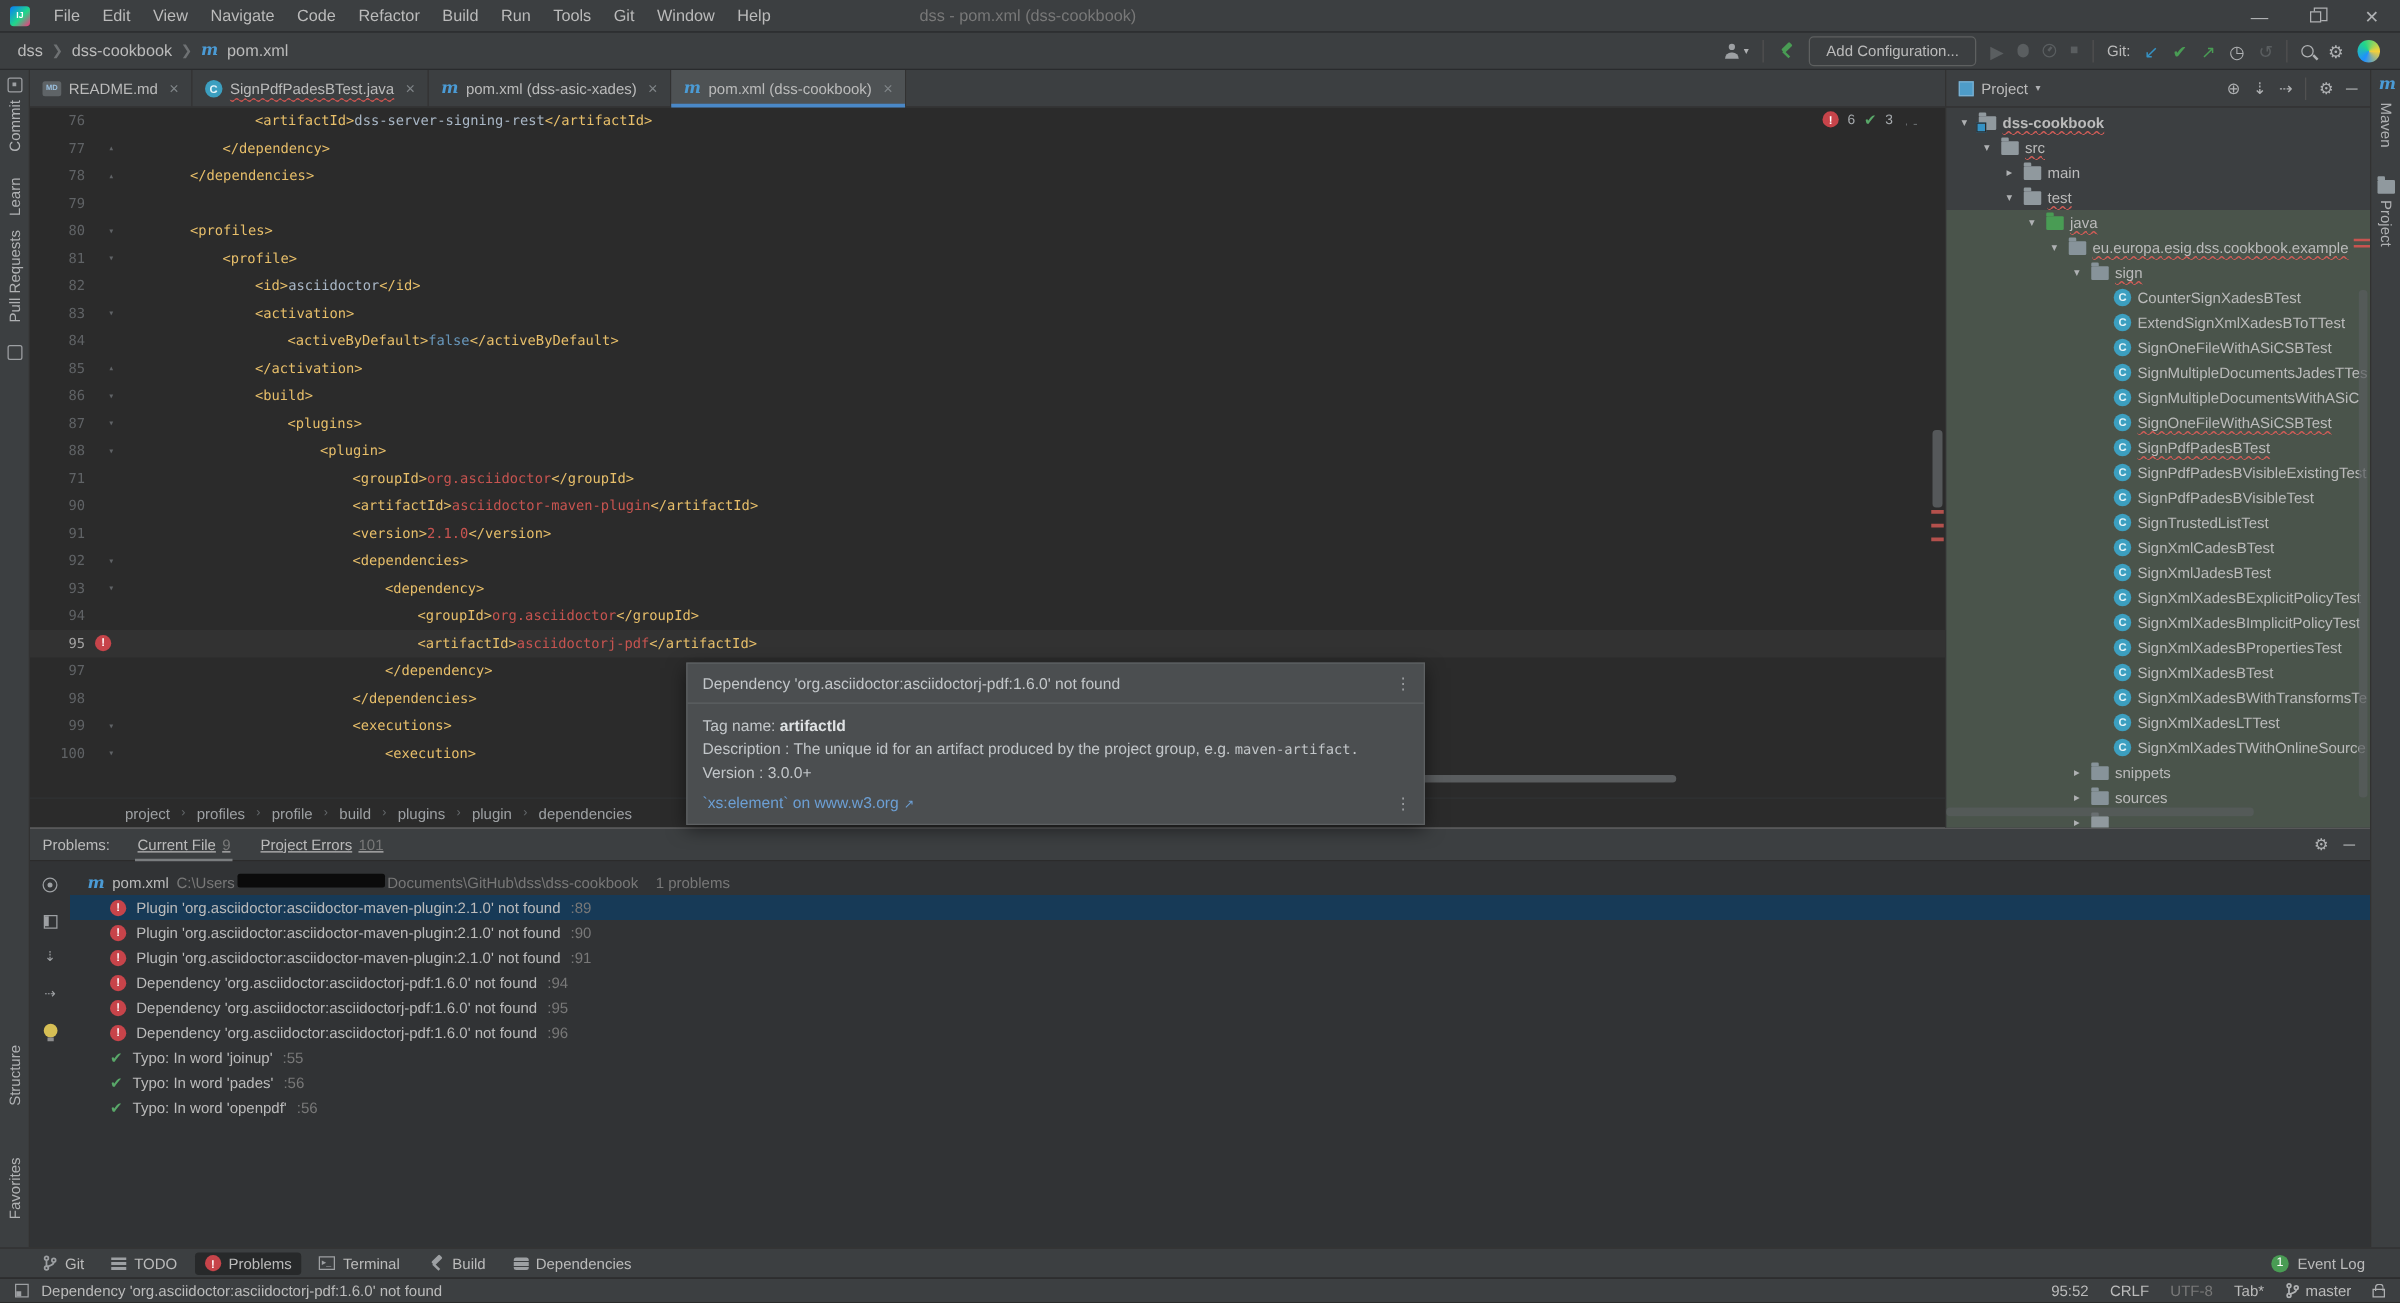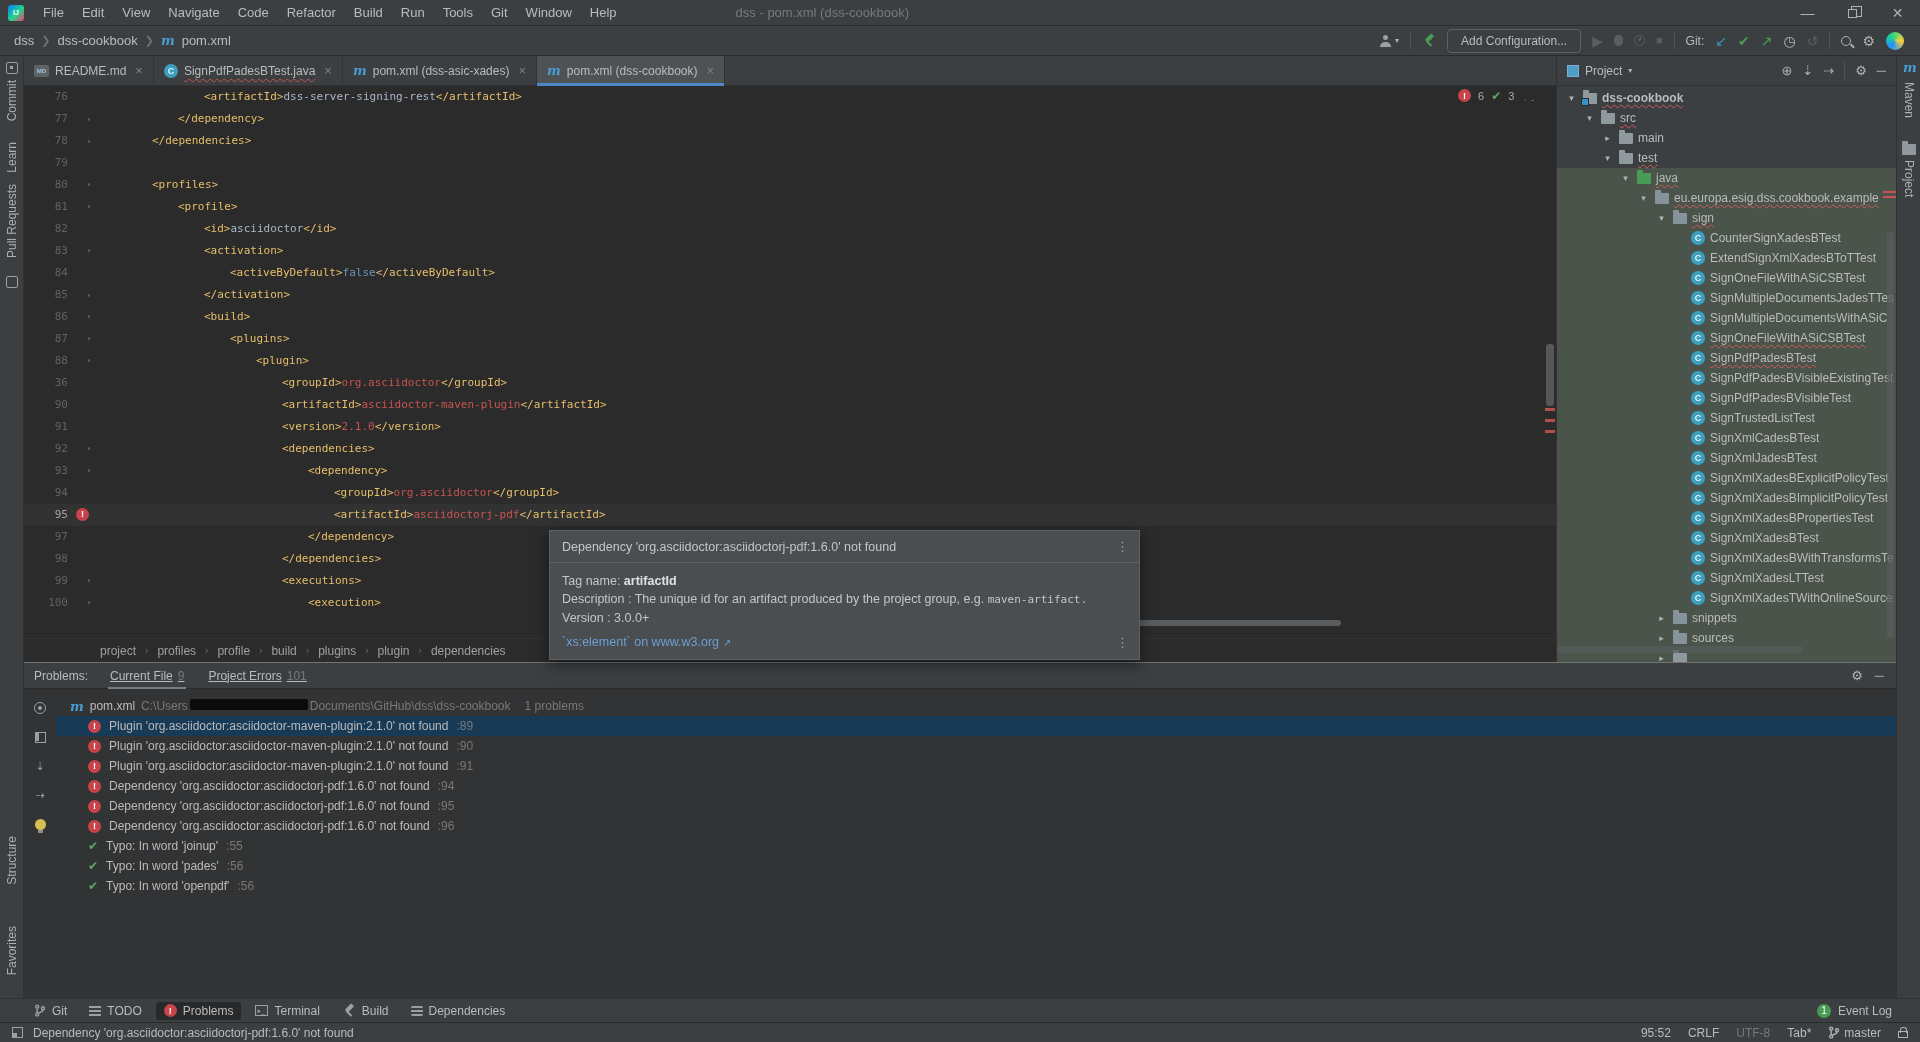--- a/index.html
+++ b/index.html
@@ -332,21 +332,21 @@
         <div class="cl"><span class="ln">79</span><span class="codetext" style="padding-left: 0px;"></span></div>
         <div class="cl"><span class="ln">80</span><span class="fold">▾</span><span class="codetext" style="padding-left: 52px;"><span class="st">&lt;profiles&gt;</span></span></div>
         <div class="cl"><span class="ln">81</span><span class="fold">▾</span><span class="codetext" style="padding-left: 78px;"><span class="st">&lt;profile&gt;</span></span></div>
         <div class="cl"><span class="ln">82</span><span class="codetext" style="padding-left: 104px;"><span class="st">&lt;id&gt;</span><span class="sv">asciidoctor</span><span class="st">&lt;/id&gt;</span></span></div>
         <div class="cl"><span class="ln">83</span><span class="fold">▾</span><span class="codetext" style="padding-left: 104px;"><span class="st">&lt;activation&gt;</span></span></div>
         <div class="cl"><span class="ln">84</span><span class="codetext" style="padding-left: 130px;"><span class="st">&lt;activeByDefault&gt;</span><span class="sk">false</span><span class="st">&lt;/activeByDefault&gt;</span></span></div>
         <div class="cl"><span class="ln">85</span><span class="fold">▴</span><span class="codetext" style="padding-left: 104px;"><span class="st">&lt;/activation&gt;</span></span></div>
         <div class="cl"><span class="ln">86</span><span class="fold">▾</span><span class="codetext" style="padding-left: 104px;"><span class="st">&lt;build&gt;</span></span></div>
         <div class="cl"><span class="ln">87</span><span class="fold">▾</span><span class="codetext" style="padding-left: 130px;"><span class="st">&lt;plugins&gt;</span></span></div>
         <div class="cl"><span class="ln">88</span><span class="fold">▾</span><span class="codetext" style="padding-left: 156px;"><span class="st">&lt;plugin&gt;</span></span></div>
-        <div class="cl"><span class="ln">36</span><span class="codetext" style="padding-left: 182px;"><span class="st">&lt;groupId&gt;</span><span class="se">org.asciidoctor</span><span class="st">&lt;/groupId&gt;</span></span></div>
+        <div class="cl"><span class="ln">71</span><span class="codetext" style="padding-left: 182px;"><span class="st">&lt;groupId&gt;</span><span class="se">org.asciidoctor</span><span class="st">&lt;/groupId&gt;</span></span></div>
         <div class="cl"><span class="ln">90</span><span class="codetext" style="padding-left: 182px;"><span class="st">&lt;artifactId&gt;</span><span class="se">asciidoctor-maven-plugin</span><span class="st">&lt;/artifactId&gt;</span></span></div>
         <div class="cl"><span class="ln">91</span><span class="codetext" style="padding-left: 182px;"><span class="st">&lt;version&gt;</span><span class="se">2.1.0</span><span class="st">&lt;/version&gt;</span></span></div>
         <div class="cl"><span class="ln">92</span><span class="fold">▾</span><span class="codetext" style="padding-left: 182px;"><span class="st">&lt;dependencies&gt;</span></span></div>
         <div class="cl"><span class="ln">93</span><span class="fold">▾</span><span class="codetext" style="padding-left: 208px;"><span class="st">&lt;dependency&gt;</span></span></div>
         <div class="cl"><span class="ln">94</span><span class="codetext" style="padding-left: 234px;"><span class="st">&lt;groupId&gt;</span><span class="se">org.asciidoctor</span><span class="st">&lt;/groupId&gt;</span></span></div>
         <div class="cl cur"><span class="ln">95</span><span class="gerr">!</span><span class="codetext" style="padding-left: 234px;"><span class="st">&lt;artifactId&gt;</span><span class="se">asciidoctorj-pdf</span><span class="st">&lt;/artifactId&gt;</span></span></div>
         <div class="cl"><span class="ln">97</span><span class="codetext" style="padding-left: 208px;"><span class="st">&lt;/dependency&gt;</span></span></div>
         <div class="cl"><span class="ln">98</span><span class="codetext" style="padding-left: 182px;"><span class="st">&lt;/dependencies&gt;</span></span></div>
         <div class="cl"><span class="ln">99</span><span class="fold">▾</span><span class="codetext" style="padding-left: 182px;"><span class="st">&lt;executions&gt;</span></span></div>
         <div class="cl"><span class="ln">100</span><span class="fold">▾</span><span class="codetext" style="padding-left: 208px;"><span class="st">&lt;execution&gt;</span></span></div>

